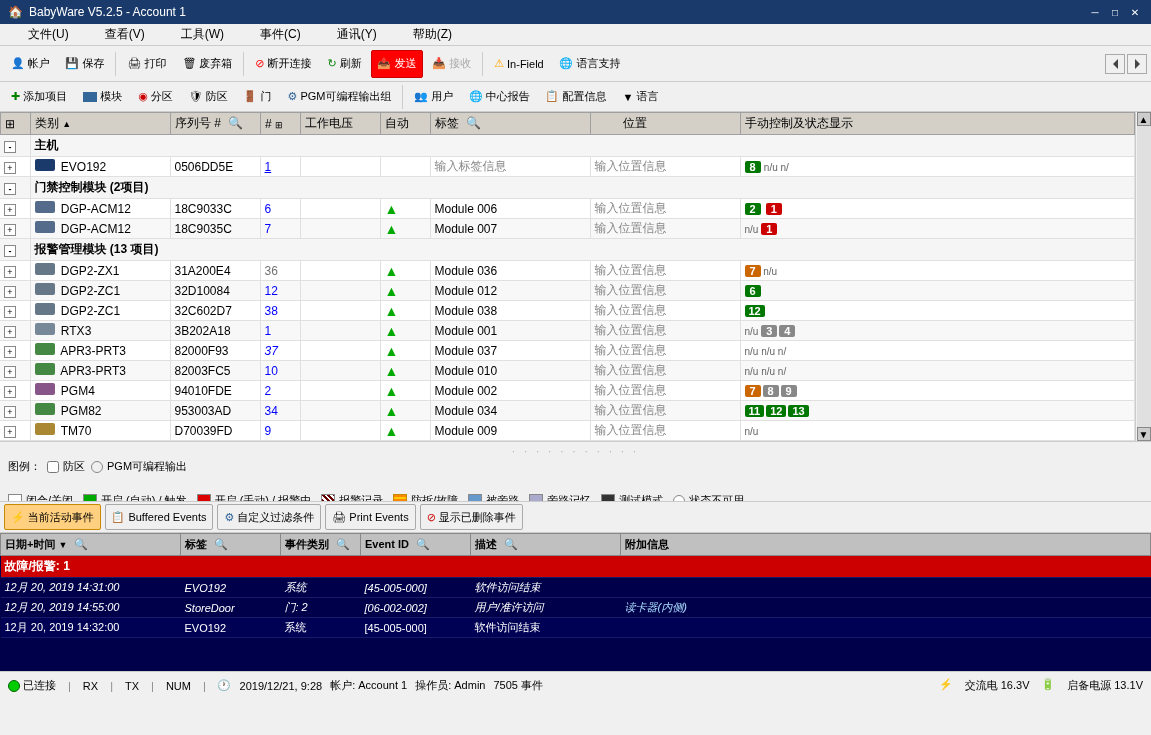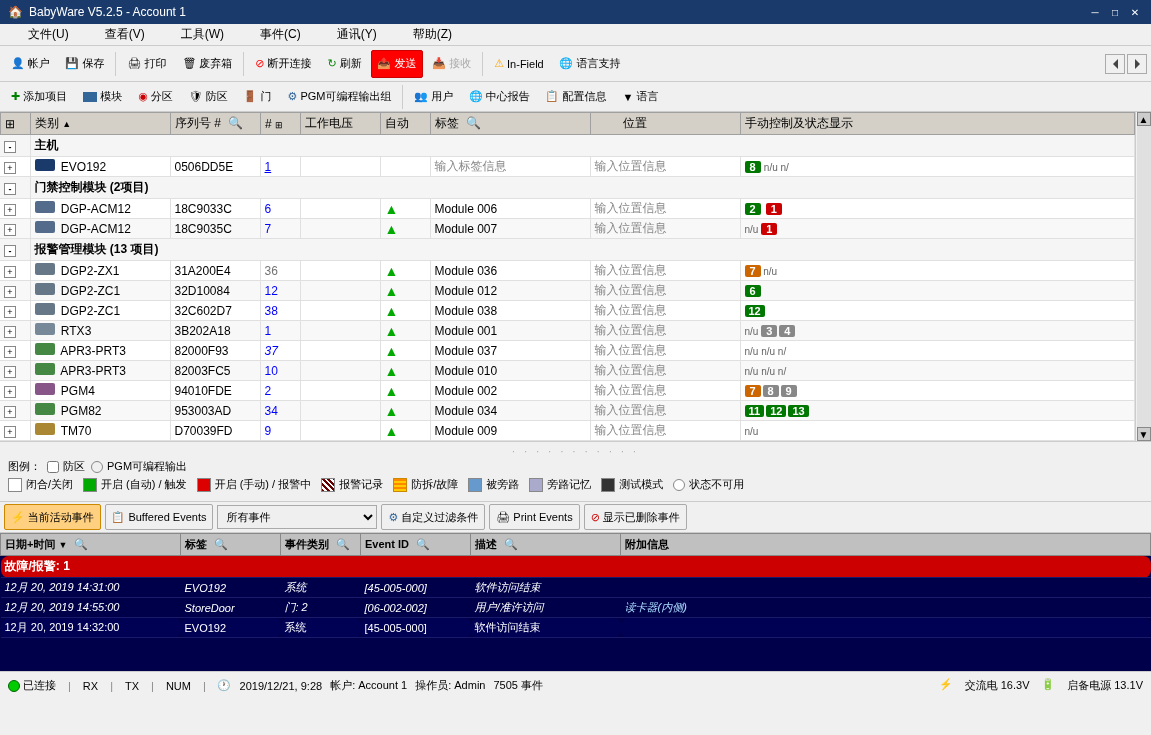--- a/index.html
+++ b/index.html
@@ -47,21 +47,21 @@
     
     .dots-separator { text-align: center; color: #888; font-size: 10px; letter-spacing: 2px; }
     
     
     .events-toolbar { background: #f0f0f0; height: 32px; display: flex; align-items: center; padding: 2px 4px; gap: 4px; border-top: 1px solid #ccc; border-bottom: 1px solid #ccc; }
     .ev-btn { display: flex; align-items: center; gap: 3px; padding: 2px 6px; background: #f0f0f0; border: 1px solid #aaa; cursor: pointer; font-size: 11px; height: 26px; border-radius: 2px; white-space: nowrap; }
     .ev-btn.active { background: #ffd080; border: 1px solid #cc8800; }
     .ev-select { height: 24px; font-size: 11px; border: 1px solid #aaa; padding: 0 4px; min-width: 160px; }
     .events-table { width: 100%; border-collapse: collapse; font-size: 11px; }
     .events-table th { background: #c0c0c0; color: #000; border: 1px solid #888; padding: 2px 4px; text-align: left; height: 22px; position: sticky; top: 0; }
-    .events-table td { border-bottom: 1px solid #1a1a6a; padding: 2px 4px; color: white; height: 18px; border-radius: 8px; }
+    .events-table td { border-bottom: 1px solid #1a1a6a; padding: 2px 4px; color: white; height: 18px; }
     .fault-header { background: #cc0000; color: white; padding: 2px 8px; font-weight: bold; font-size: 12px; }
     .ev-row-even { background: #00004a; font-style: italic; }
     .ev-row-odd { background: #000055; }
     
     
     .status-bar { background: #f0f0f0; height: 28px; display: flex; align-items: center; padding: 0 8px; gap: 8px; font-size: 11px; border-top: 1px solid #ccc; }
     .status-connected { display: flex; align-items: center; gap: 3px; }
     .led-green { width: 12px; height: 12px; border-radius: 50%; background: #00cc00; border: 1px solid #006600; }
     .status-sep { color: #888; margin: 0 4px; }
     .status-right { margin-left: auto; display: flex; gap: 12px; }
@@ -464,21 +464,21 @@
 
     <div style="width:16px;background:#f0f0f0;border-left:1px solid #ccc;display:flex;flex-direction:column;align-items:center;">
       <div style="width:14px;height:14px;background:#ccc;border:1px solid #888;display:flex;align-items:center;justify-content:center;cursor:pointer;font-size:10px;">▲</div>
       <div style="flex:1;width:14px;background:#e0e0e0;"></div>
       <div style="width:14px;height:14px;background:#ccc;border:1px solid #888;display:flex;align-items:center;justify-content:center;cursor:pointer;font-size:10px;">▼</div>
     </div>
   </div>
 
   <div class="legend-area">
     <div class="dots-separator" style="font-size:10px;color:#aaa;letter-spacing:3px;margin-bottom:2px;">· · · · · · · · · · ·</div>
-    <div style="display:flex;align-items:center;gap:6px;font-size:11px;margin-bottom:3px;">
+    <div style="display:flex;align-items:center;gap:6px;font-size:11px;margin-bottom:19px;">
       <span>图例：</span>
       <div class="legend-item">
         <input type="checkbox" style="width: 12px; height: 12px;">
         <span>防区</span>
       </div>
       <div class="legend-item">
         <span style="width:12px;height:12px;border-radius:50%;border:1px solid #888;display:inline-block;"></span>
         <span>PGM可编程输出</span>
       </div>
     </div>
@@ -526,23 +526,20 @@
 
     <div class="events-toolbar">
       <div class="ev-btn active">
         <span style="color:#cc6600;">⚡</span>
         <span>当前活动事件</span>
       </div>
       <div class="ev-btn">
         <span style="color:#336699;">📋</span>
         <span>Buffered Events</span>
       </div>
-      <select class="ev-select">
-        <option>所有事件</option>
-      </select>
       <div class="ev-btn">
         <span style="color:#336699;">⚙</span>
         <span>自定义过滤条件</span>
       </div>
       <div class="ev-btn">
         <span>🖨</span>
         <span>Print Events</span>
       </div>
       <div class="ev-btn">
         <span style="color:#cc0000;">⊘</span>

